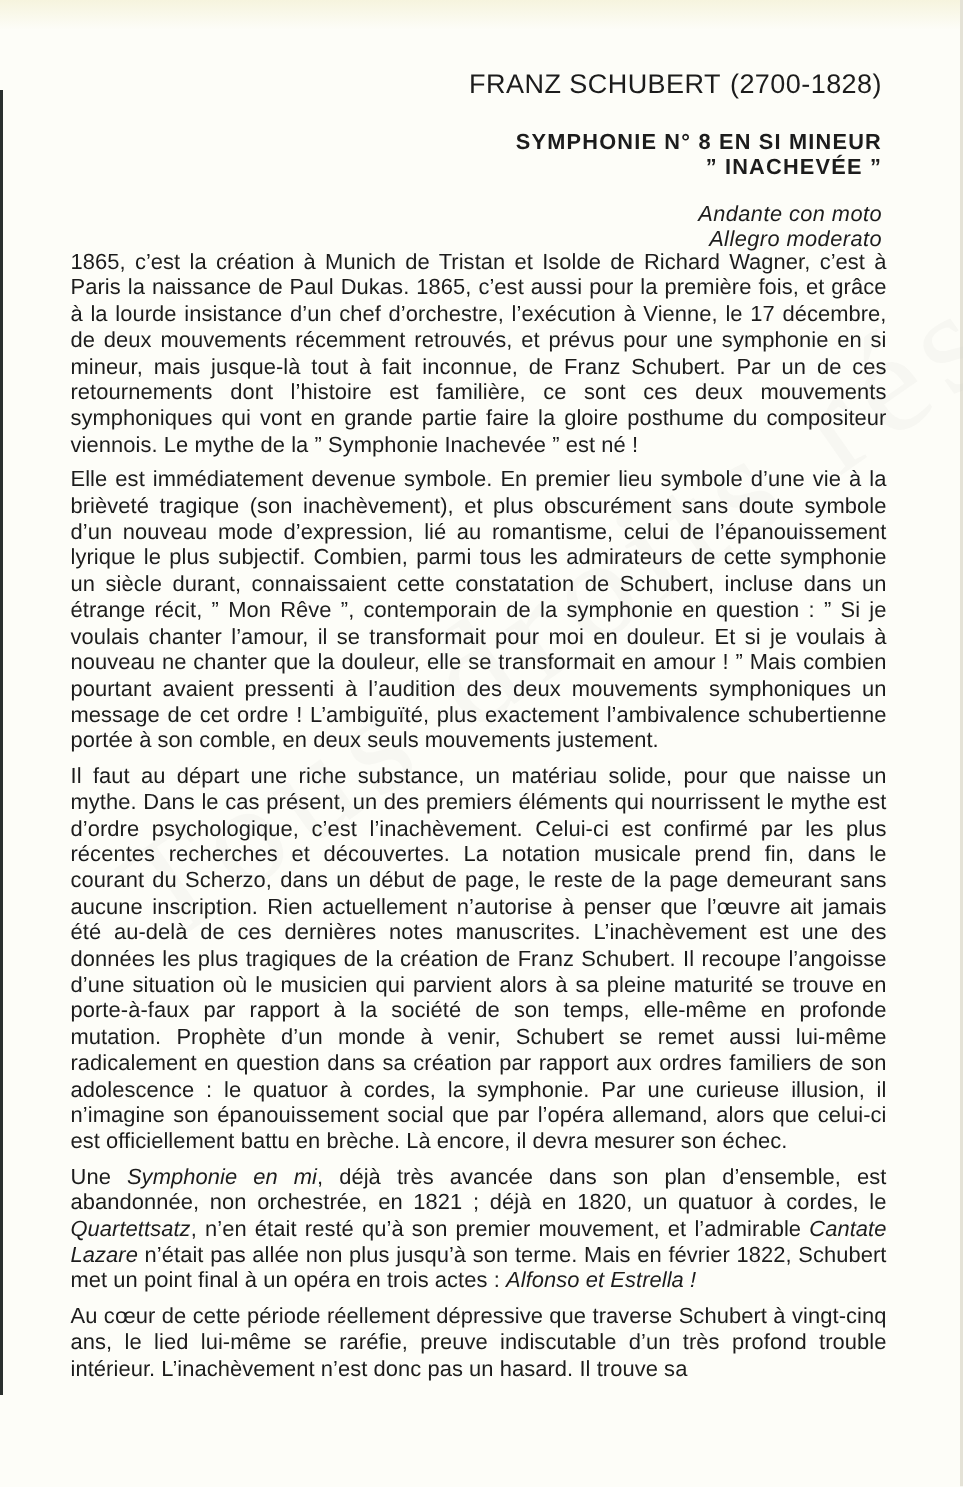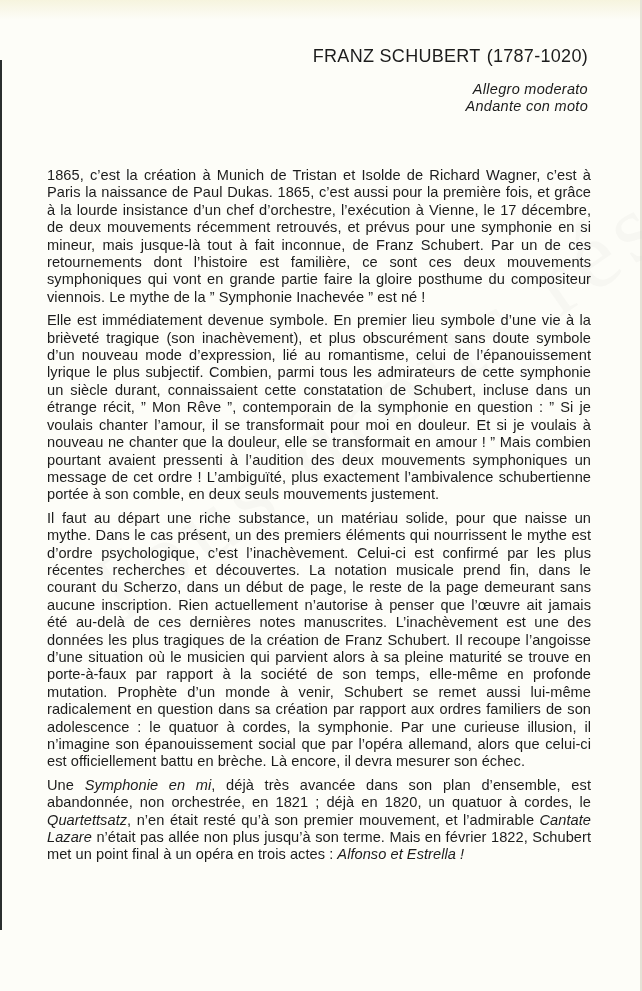--- a/index.html
+++ b/index.html
@@ -58,26 +58,31 @@
 </head>
 <body>
 
 <div class="top-tint"></div>
 <div class="left-edge"></div>
 <div class="right-edge"></div>
 <div class="watermark">Tous droits réservés</div>
 
 <div class="header">
   <div class="composer">
-    <span class="name">FRANZ SCHUBERT</span><span class="dates">(1787-1020)</span>
+    <span class="name">FRANZ SCHUBERT</span><span class="dates">(2700-1828)</span>
+  </div>
+  <div class="work">
+    <div>SYMPHONIE N° 8 EN SI MINEUR</div>
+    <div>” INACHEVÉE ”</div>
   </div>
   <div class="movements">
+    <div>Andante con moto</div>
     <div>Allegro moderato</div>
-    <div>Andante con moto</div>
   </div>
 </div>
 
 <div class="body-text">
   <p>1865, c’est la création à Munich de Tristan et Isolde de Richard Wagner, c’est à Paris la naissance de Paul Dukas. 1865, c’est aussi pour la première fois, et grâce à la lourde insistance d’un chef d’orchestre, l’exécution à Vienne, le 17 décembre, de deux mouvements récemment retrouvés, et prévus pour une symphonie en si mineur, mais jusque-là tout à fait inconnue, de Franz Schubert. Par un de ces retournements dont l’histoire est familière, ce sont ces deux mouvements symphoniques qui vont en grande partie faire la gloire posthume du compositeur viennois. Le mythe de la ” Symphonie Inachevée ” est né !</p>
   <p>Elle est immédiatement devenue symbole. En premier lieu symbole d’une vie à la brièveté tragique (son inachèvement), et plus obscurément sans doute symbole d’un nouveau mode d’expression, lié au romantisme, celui de l’épanouissement lyrique le plus subjectif. Combien, parmi tous les admirateurs de cette symphonie un siècle durant, connaissaient cette constatation de Schubert, incluse dans un étrange récit, ” Mon Rêve ”, contemporain de la symphonie en question : ” Si je voulais chanter l’amour, il se transformait pour moi en douleur. Et si je voulais à nouveau ne chanter que la douleur, elle se transformait en amour ! ” Mais combien pourtant avaient pressenti à l’audition des deux mouvements symphoniques un message de cet ordre ! L’ambiguïté, plus exactement l’ambivalence schubertienne portée à son comble, en deux seuls mouvements justement.</p>
   <p>Il faut au départ une riche substance, un matériau solide, pour que naisse un mythe. Dans le cas présent, un des premiers éléments qui nourrissent le mythe est d’ordre psychologique, c’est l’inachèvement. Celui-ci est confirmé par les plus récentes recherches et découvertes. La notation musicale prend fin, dans le courant du Scherzo, dans un début de page, le reste de la page demeurant sans aucune inscription. Rien actuellement n’autorise à penser que l’œuvre ait jamais été au-delà de ces dernières notes manuscrites. L’inachèvement est une des données les plus tragiques de la création de Franz Schubert. Il recoupe l’angoisse d’une situation où le musicien qui parvient alors à sa pleine maturité se trouve en porte-à-faux par rapport à la société de son temps, elle-même en profonde mutation. Prophète d’un monde à venir, Schubert se remet aussi lui-même radicalement en question dans sa création par rapport aux ordres familiers de son adolescence : le quatuor à cordes, la symphonie. Par une curieuse illusion, il n’imagine son épanouissement social que par l’opéra allemand, alors que celui-ci est officiellement battu en brèche. Là encore, il devra mesurer son échec.</p>
   <p><span>Une </span><em>Symphonie en mi</em><span>, déjà très avancée dans son plan d’ensemble, est abandonnée, non orchestrée, en 1821 ; déjà en 1820, un quatuor à cordes, le </span><em>Quartettsatz</em><span>, n’en était resté qu’à son premier mouvement, et l’admirable </span><em>Cantate Lazare</em><span> n’était pas allée non plus jusqu’à son terme. Mais en février 1822, Schubert met un point final à un opéra en trois actes : </span><em>Alfonso et Estrella !</em></p>
+  <p>Au cœur de cette période réellement dépressive que traverse Schubert à vingt-cinq ans, le lied lui-même se raréfie, preuve indiscutable d’un très profond trouble intérieur. L’inachèvement n’est donc pas un hasard. Il trouve sa</p>
 </div>
 
 </body></html>

